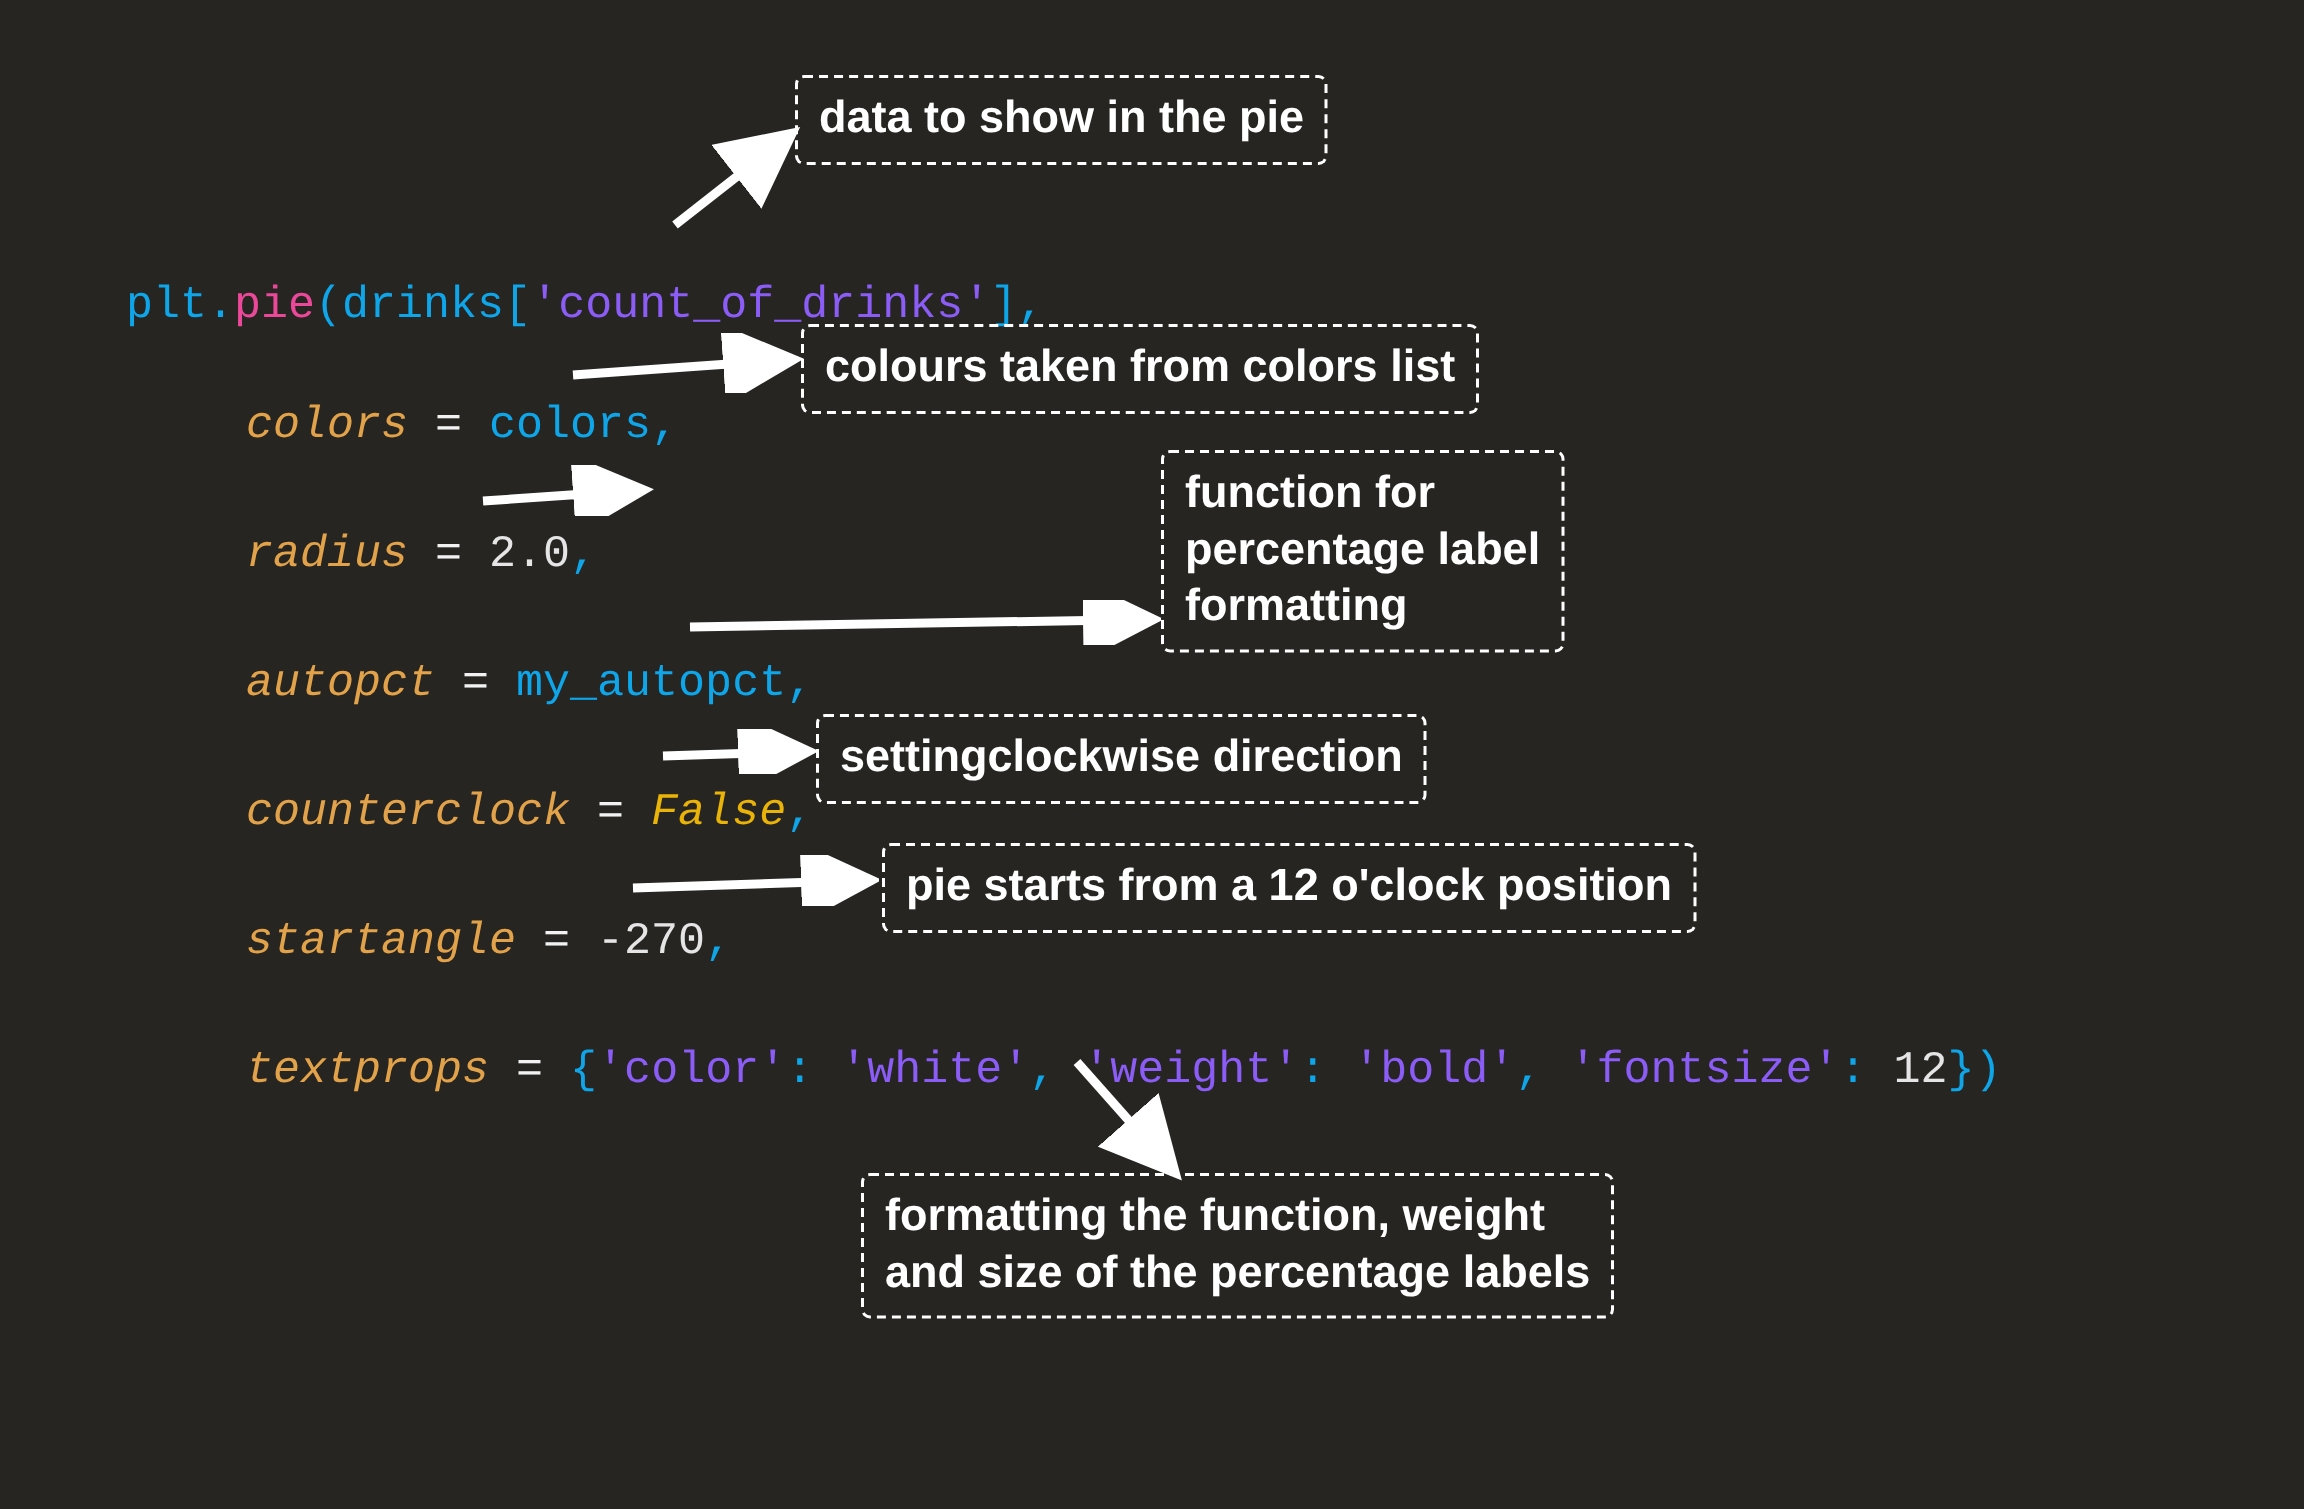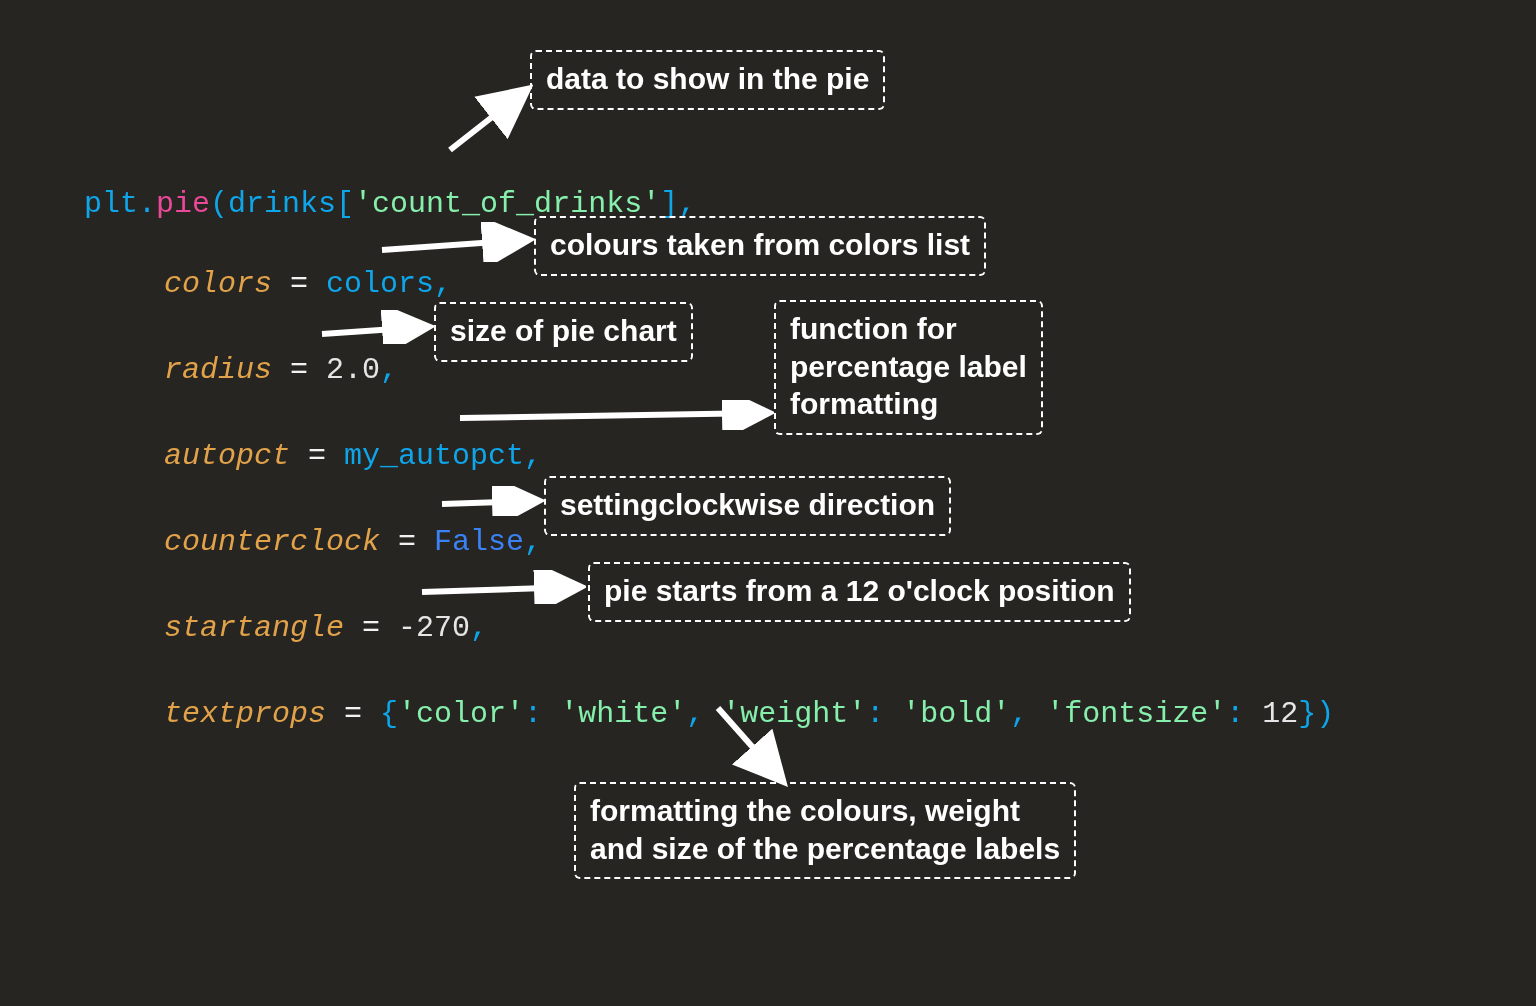--- a/index.html
+++ b/index.html
@@ -20,23 +20,23 @@
   
   .code {
     position: absolute;
     font-size: 30px;
     line-height: 1.2;
     white-space: pre;
   }
   .tok-white  { color: #0ea5e9; }
   .tok-func   { color: #ec4899; }        
   .tok-kw     { color: #e2a24a; font-style: italic; }  
-  .tok-str    { color: #86efac; }        
+  .tok-str    { color: #8b5cf6; }        
   .tok-num    { color: #e5e5e5; }        
-  .tok-bool   { color: #3b82f6; }        
+  .tok-bool   { color: #eab308; font-style: italic; }        
   .tok-op     { color: #f2f2f2; }
   
   .callout {
     position: absolute;
     border: 2px dashed #ffffff;
     border-radius: 6px;
     padding: 8px 14px 10px 14px;
     color: #ffffff;
     font-family: Liberation Sans, sans-serif;
     font-weight: 600;
@@ -79,27 +79,26 @@
   <div class="code" style="left:92px; top:574px;">
     <span class="tok-kw">startangle</span><span class="tok-op"> = </span><span class="tok-num">-270</span><span class="tok-white">,</span>
   </div>
 
   <div class="code" style="left:92px; top:660px;">
     <span class="tok-kw">textprops</span><span class="tok-op"> = </span><span class="tok-white">{</span><span class="tok-str">'color'</span><span class="tok-white">: </span><span class="tok-str">'white'</span><span class="tok-white">, </span><span class="tok-str">'weight'</span><span class="tok-white">: </span><span class="tok-str">'bold'</span><span class="tok-white">, </span><span class="tok-str">'fontsize'</span><span class="tok-white">: </span><span class="tok-num">12</span><span class="tok-white">})</span>
   </div>
 
   <div class="callout" style="left:530px; top:50px;">data to show in the pie</div>
   <div class="callout" style="left:534px; top:216px;">colours taken from colors list</div>
-  <div class="callout" style="left:434px; top:302px;">size of pie chart</div>
   <div class="callout" style="left:774px; top:300px; white-space:pre-line;">function for
 percentage label
 formatting</div>
   <div class="callout" style="left:544px; top:476px;">settingclockwise direction</div>
   <div class="callout" style="left:588px; top:562px;">pie starts from a 12 o'clock position</div>
-  <div class="callout" style="left:574px; top:782px; white-space:pre-line;">formatting the colours, weight
+  <div class="callout" style="left:574px; top:782px; white-space:pre-line;">formatting the function, weight
 and size of the percentage labels</div>
 
   <svg class="arrow" style="left:440px; top:80px;" width="100" height="80">
     <defs>
         <marker id="ah1" markerWidth="9" markerHeight="9" refX="7" refY="4.5" orient="auto">
           <path d="M0,0 L9,4.5 L0,9 Z" fill="#fff"></path>
         </marker>
       </defs>
     <line x1="10" y1="70" x2="84" y2="12" stroke="#fff" stroke-width="6" marker-end="url(#ah1)"></line>
   </svg>

